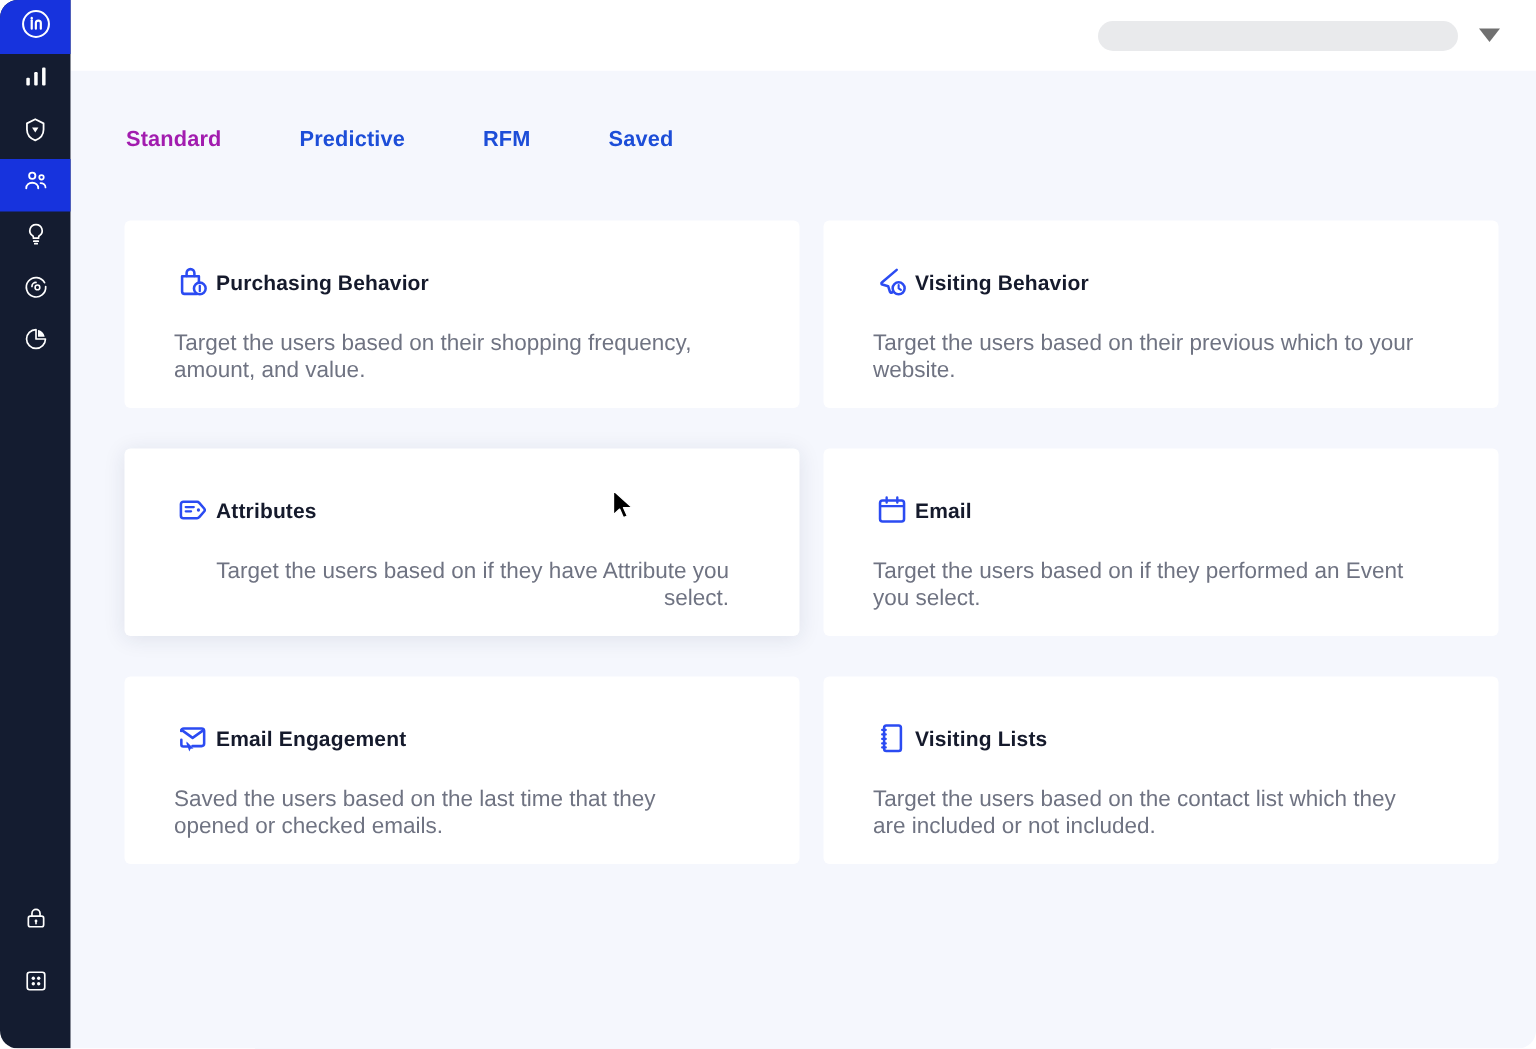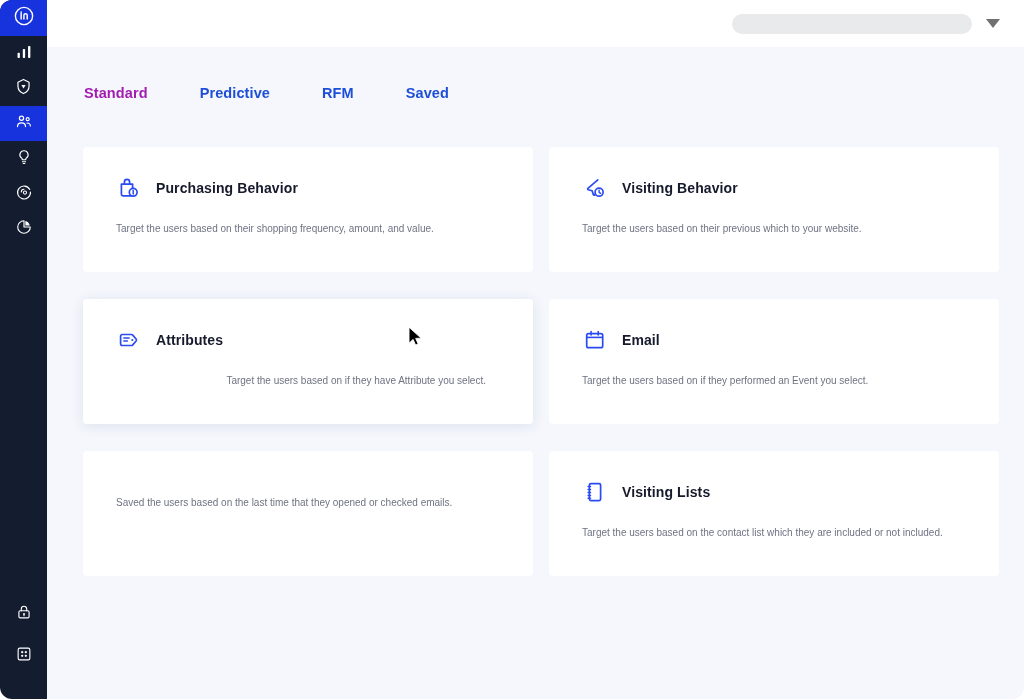--- a/index.html
+++ b/index.html
@@ -126,37 +126,37 @@
     padding: 26px 30px 0 33px;
     position: relative;
   }
   .card.hovered {
     box-shadow: 0 2px 14px rgba(25, 35, 80, 0.10);
     text-align: right;
   }
   .card-head {
     display: flex;
     align-items: center;
-    gap: 14px;
+    gap: 2px;
     height: 30px;
   }
   .card-icon {
     width: 26px; height: 26px;
     display: flex; align-items: center; justify-content: center;
     flex: 0 0 26px;
   }
   .card-title {
     font-size: 14px;
     font-weight: bold;
     color: #151a2c;
     letter-spacing: 0.1px;
   }
   .card-desc {
     margin-top: 17px;
-    font-size: 10px;
+    font-size: 15px;
     line-height: 18px;
     color: #6f7382;
     max-width: 370px;
   }
 
   
   .cursor {
     position: absolute;
     left: 408px; top: 326px;
     width: 16px; height: 22px;
@@ -340,20 +340,31 @@
               <path d="M4.9 10.4h15.6" stroke="#2b4bf2" stroke-width="1.6"></path>
               <path d="M9.1 4.6v3.4M16.2 4.6v3.4" stroke="#2b4bf2" stroke-width="1.6" stroke-linecap="round"></path>
             </svg>
           </span>
           <span class="card-title">Email</span>
         </div>
         <div class="card-desc">Target the users based on if they performed an Event you select.</div>
       </div>
 
       <div class="card">
+        <div class="card-head">
+          <span class="card-icon">
+            <svg width="26" height="26" viewBox="0 0 26 26" fill="none">
+              <path d="M4.8 8.3a1.7 1.7 0 0 1 1.7-1.7h11.9a1.7 1.7 0 0 1 1.7 1.7v8.4a1.7 1.7 0 0 1-1.7 1.7h-6.1" stroke="#2b4bf2" stroke-width="1.7" stroke-linecap="round" stroke-linejoin="round"></path>
+              <path d="M5 7.6l7.4 5.3L19.9 7.6" stroke="#2b4bf2" stroke-width="1.7" stroke-linecap="round" stroke-linejoin="round"></path>
+              <path d="M4.9 14.2v3.1a1.3 1.3 0 0 0 1.3 1.3h3.2" stroke="#2b4bf2" stroke-width="1.7" stroke-linecap="round"></path>
+              <path d="M8.4 15.3l4.6 4.7-1.9.2-.9 1.8-2-5.6a.3.3 0 0 1 .2-.4Z" fill="#2b4bf2"></path>
+            </svg>
+          </span>
+          <span class="card-title">Email Engagement</span>
+        </div>
         <div class="card-desc">Saved the users based on the last time that they opened or checked emails.</div>
       </div>
 
       <div class="card">
         <div class="card-head">
           <span class="card-icon">
             <svg width="26" height="26" viewBox="0 0 26 26" fill="none">
               <rect x="7.4" y="4.6" width="11.2" height="17" rx="1.5" stroke="#2b4bf2" stroke-width="1.7"></rect>
               <path d="M6.1 7.6h2.4M6.1 10.6h2.4M6.1 13.6h2.4M6.1 16.6h2.4M6.1 19.3h2.4" stroke="#2b4bf2" stroke-width="1.5" stroke-linecap="round"></path>
             </svg>

